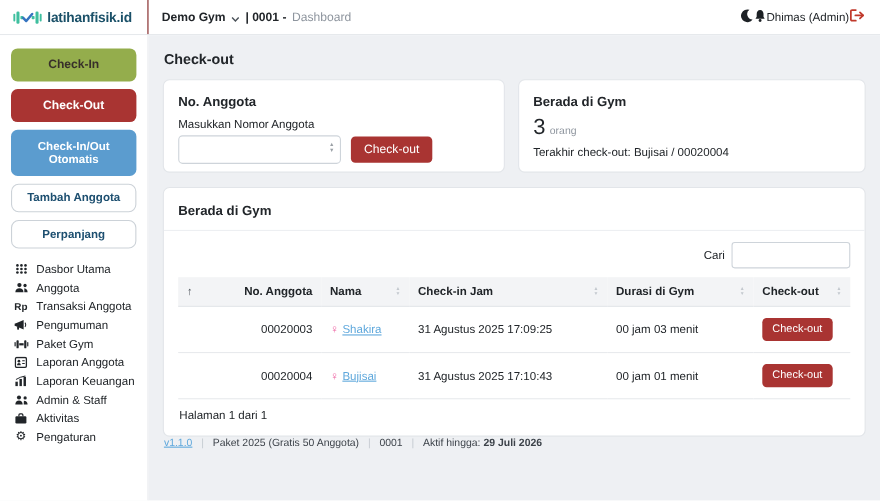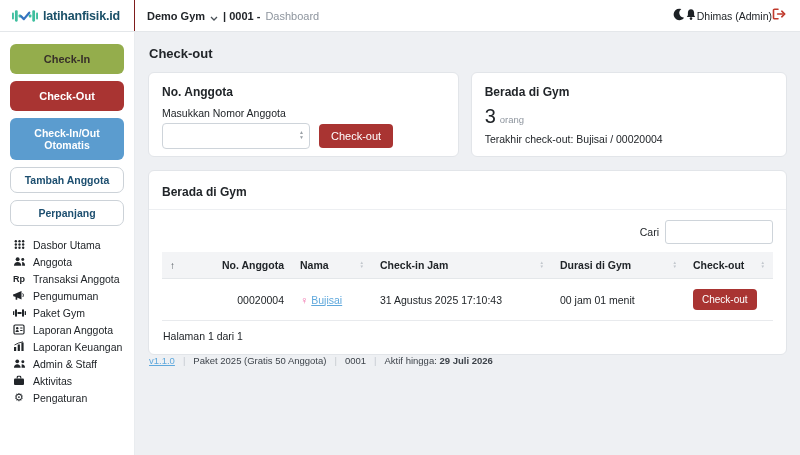--- a/index.html
+++ b/index.html
@@ -364,20 +364,30 @@
                         <span>▲</span>
                         <span>▼</span>
                       </span>
                     </span>
                   </th>
               </tr>
             </thead>
             <tbody>
               <tr>
                 <td></td>
+                <td class="num">00020003</td>
+                <td>
+                  <span class="female">♀</span><a href="#" class="member-link">Shakira</a>
+                </td>
+                <td>31 Agustus 2025 17:09:25</td>
+                <td>00 jam 03 menit</td>
+                <td><button class="row-btn">Check-out</button></td>
+              </tr>
+              <tr>
+                <td></td>
                 <td class="num">00020004</td>
                 <td>
                   <span class="female">♀</span><a href="#" class="member-link">Bujisai</a>
                 </td>
                 <td>31 Agustus 2025 17:10:43</td>
                 <td>00 jam 01 menit</td>
                 <td><button class="row-btn">Check-out</button></td>
               </tr>
             </tbody>
           </table>

